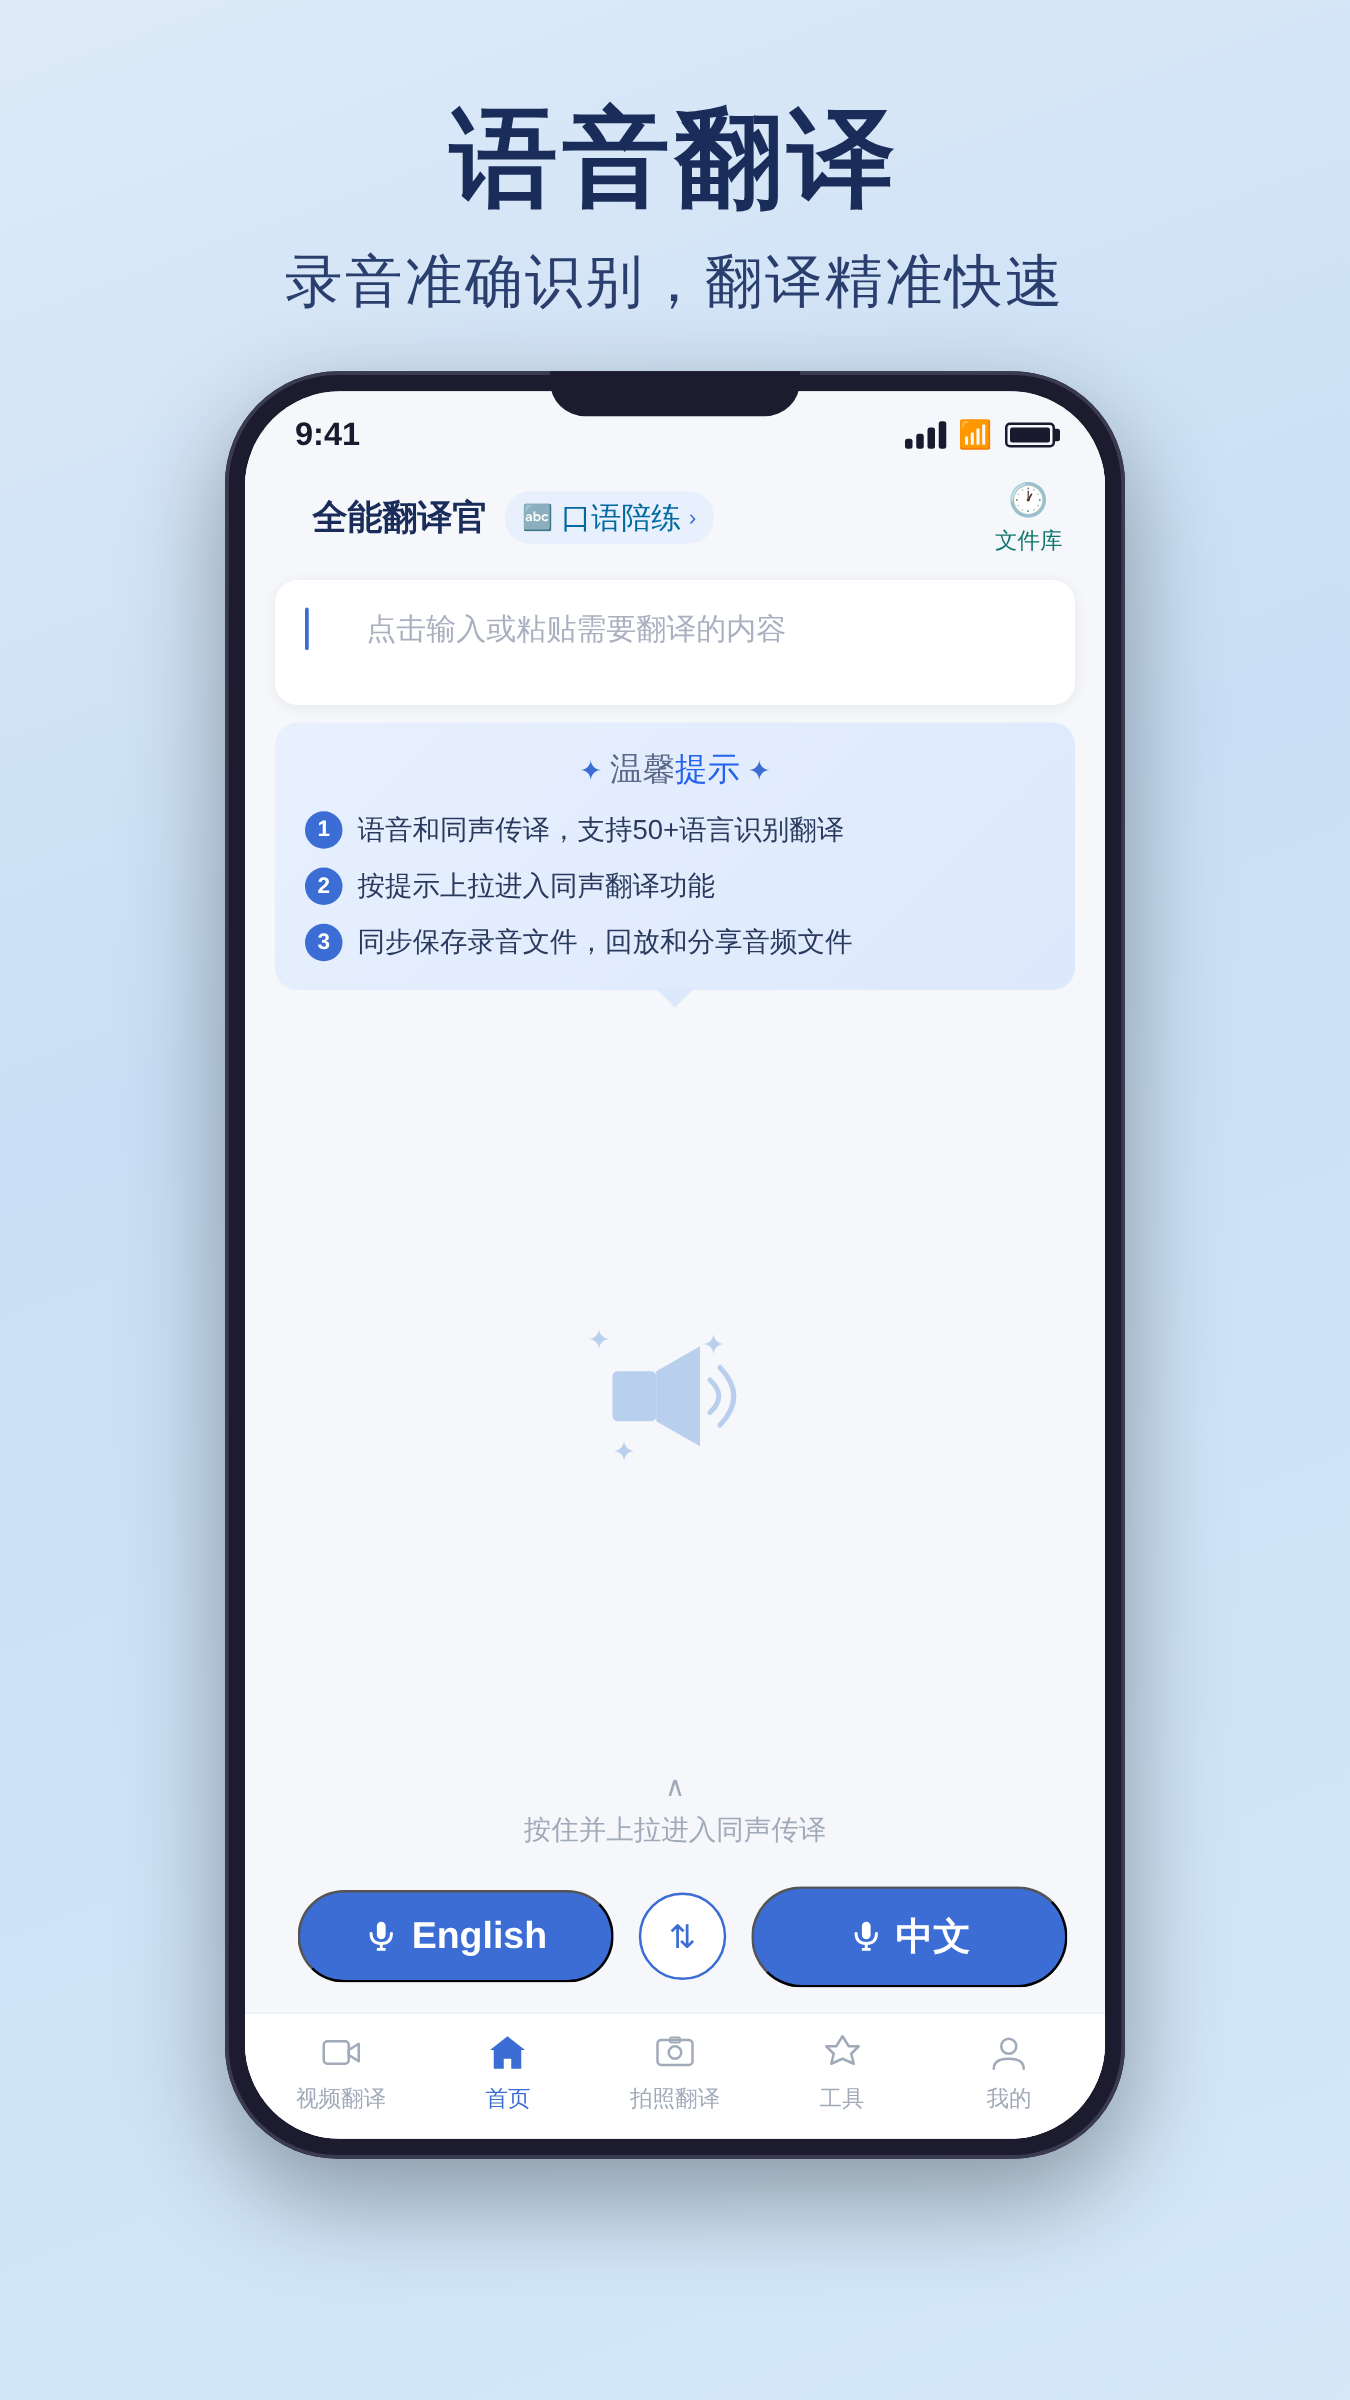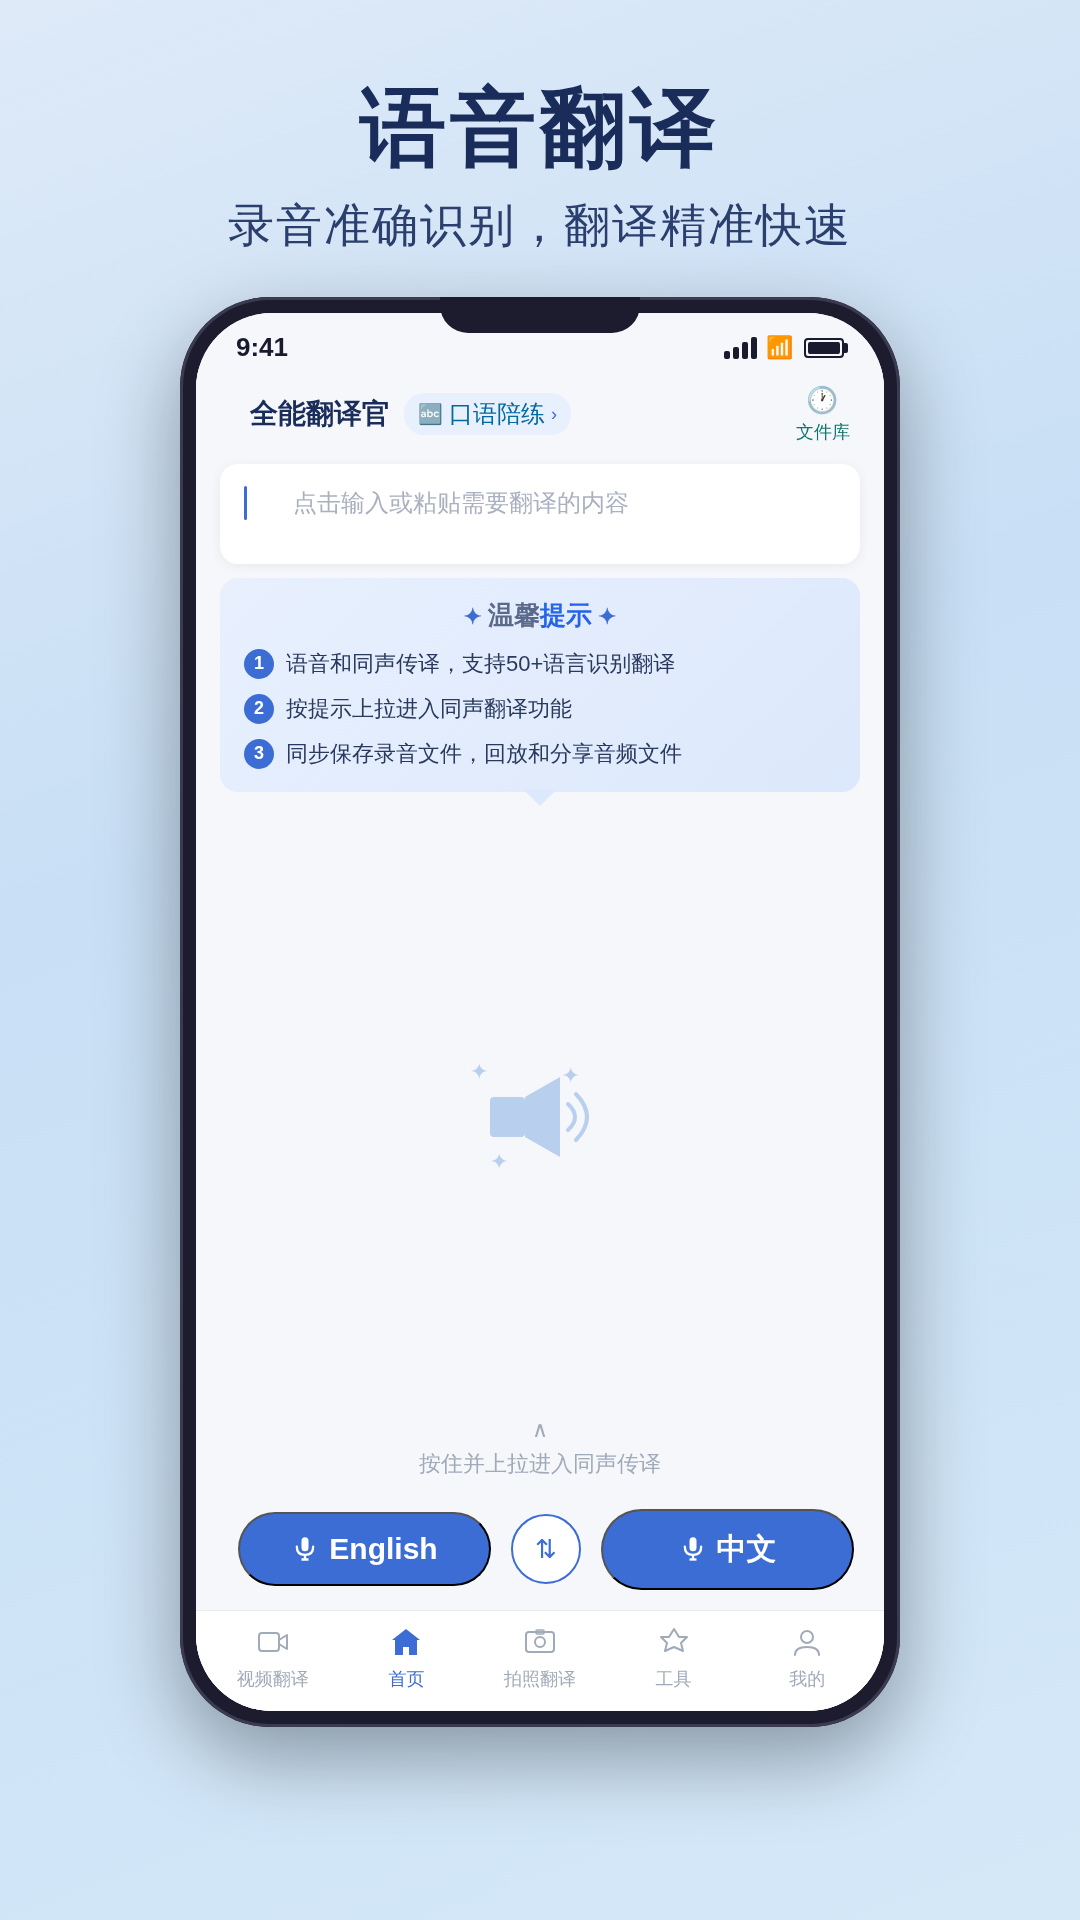--- a/index.html
+++ b/index.html
@@ -256,21 +256,21 @@
       border-left: 16px solid transparent;
       border-right: 16px solid transparent;
       border-top: 16px solid #dce8fb;
     }
     .tips-title {
       text-align: center;
       margin-bottom: 14px;
     }
     .tips-title-text {
       font-size: 26px;
-      font-weight: 700;
+      font-weight: 400;
     }
     .tips-star {
       color: #3b6dd4;
       font-size: 22px;
     }
     .tips-warm {
       color: #5b6a8a;
     }
     .tips-hint {
       color: #2563eb;

